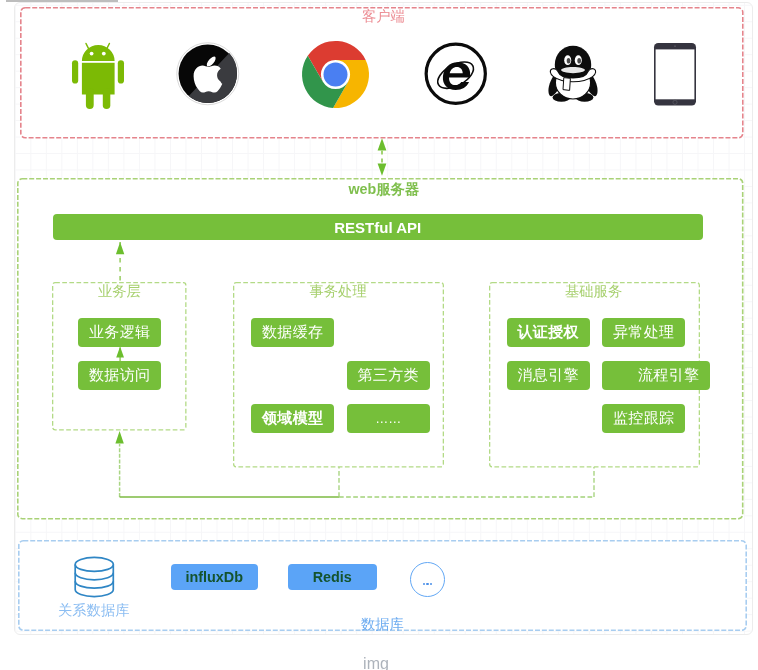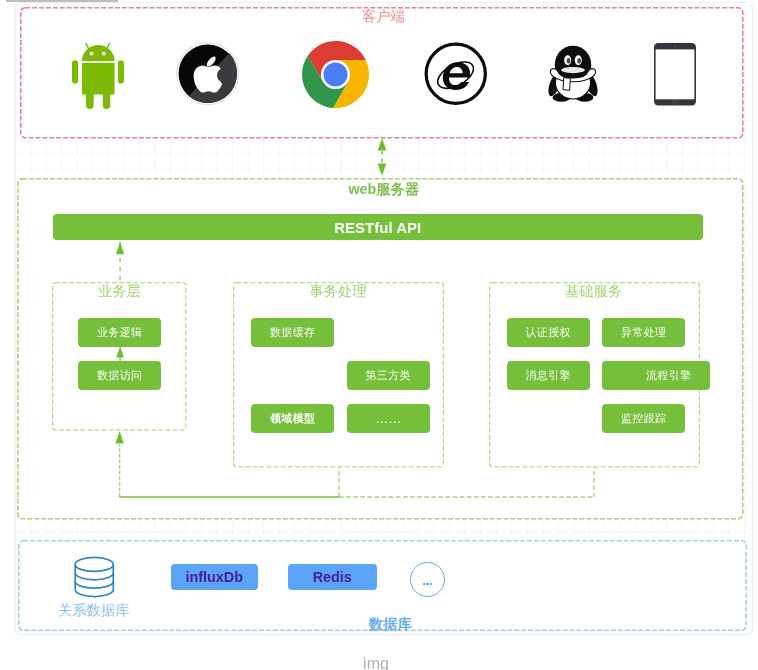--- a/index.html
+++ b/index.html
@@ -20,33 +20,33 @@
           linear-gradient(to bottom, #f6f6f8 1px, transparent 1px);
         background-size:15.52px 16.47px;background-position:-0.2px 1.8px;}
 
   .layer{position:absolute;left:-7px;top:-3px;width:758px;height:670px;}
   .zone{position:absolute;box-sizing:border-box;background:#fff;}
   .zone>svg{position:absolute;left:0;top:0;}
 
   .zlabel{position:absolute;font-size:14.3px;line-height:14px;white-space:nowrap;}
   .zlabel-client{color:#ec8b92;font-weight:400;}
   .zlabel-web{color:#7fbf4d;font-weight:700;}
-  .zlabel-db{color:#6aaaf0;font-weight:700;margin-left:8px;}
+  .zlabel-db{color:#6aaaf0;font-weight:400;}
 
   .apibar{position:absolute;background:#76bf3a;border-radius:4px;color:#fff;
           font-weight:700;font-size:15px;display:flex;align-items:center;justify-content:center;}
 
   .subzone{position:absolute;box-sizing:border-box;background:transparent;}
   .subzone>svg{position:absolute;left:0;top:0;}
   .subtitle{position:absolute;font-size:14.3px;line-height:14px;color:#a7d06e;white-space:nowrap;}
 
-  .gbtn{position:absolute;background:#76bf3a;border-radius:4px;color:#fff;font-size:11px;
+  .gbtn{position:absolute;background:#76bf3a;border-radius:4px;color:#fff;font-size:15px;
         display:flex;align-items:center;justify-content:center;letter-spacing:0.35px;text-indent:0.35px;}
 
-  .bbtn{position:absolute;background:#5ba4f7;border-radius:4px;color:#4c1d95;font-size:14.4px;font-weight:700;
+  .bbtn{position:absolute;background:#5ba4f7;border-radius:4px;color:#14532d;font-size:14.4px;font-weight:700;
         display:flex;align-items:center;justify-content:center;}
 
   .dots-circle{position:absolute;border:1.5px solid #63a8f5;border-radius:50%;box-sizing:border-box;
                display:flex;align-items:center;justify-content:center;padding-top:9px;}
   .dots-circle i{display:block;width:2.4px;height:2.4px;border-radius:50%;background:#4a8fe8;margin:0 0.7px;}
 
   .dblabel{position:absolute;font-size:14.3px;line-height:14px;color:#8bbdf2;white-space:nowrap;}
 
   .img-caption{position:absolute;font-size:16px;color:#adb3bb;left:0;width:758px;text-align:center;}
 
@@ -214,21 +214,21 @@
     <div class="gbtn" style="left:338.5px;top:361px;width:83px;height:28.5px;">第三方类</div>
     <div class="gbtn" style="left:243px;top:404px;width:83px;height:28.5px;font-weight:bold;">领域模型</div>
     <div class="gbtn ellip" style="left:338.5px;top:404px;width:83px;height:28.5px;">……</div>
 
     <div class="subzone" style="left:480.5px;top:281.5px;width:211px;height:185.5px;">
       <svg width="211" height="185.5" viewBox="0 0 211 185.5">
             <rect x="0.65" y="0.65" width="209.7" height="184.2" rx="2.5" fill="none" stroke="#b3da86" stroke-width="1.3" stroke-dasharray="4.7 2.4"></rect>
           </svg>
     </div>
     <div class="subtitle" style="left:557px;top:284px;">基础服务</div>
-    <div class="gbtn" style="left:498.5px;top:318px;width:83px;height:28.5px;">认证授权</div>
+    <div class="gbtn" style="left:498.5px;top:318px;width:83px;height:28.5px;font-weight:bold;">认证授权</div>
     <div class="gbtn" style="left:594px;top:318px;width:83px;height:28.5px;">异常处理</div>
     <div class="gbtn" style="left:498.5px;top:361px;width:83px;height:28.5px;">消息引擎</div>
     <div class="gbtn" style="left:594px;top:361px;width:83px;height:28.5px;padding-left:25px;">流程引擎</div>
     <div class="gbtn" style="left:594px;top:404px;width:83px;height:28.5px;">监控跟踪</div>
 
     <div class="zone zone-db" style="left:9.7px;top:540px;width:729px;height:91px;">
       <svg width="729" height="91" viewBox="0 0 729 91">
             <rect x="0.8" y="0.8" width="727.4" height="89.4" rx="4.5" fill="none" stroke="#a8cdf0" stroke-width="1.6" stroke-dasharray="5 1.9"></rect>
           </svg>
     </div>

